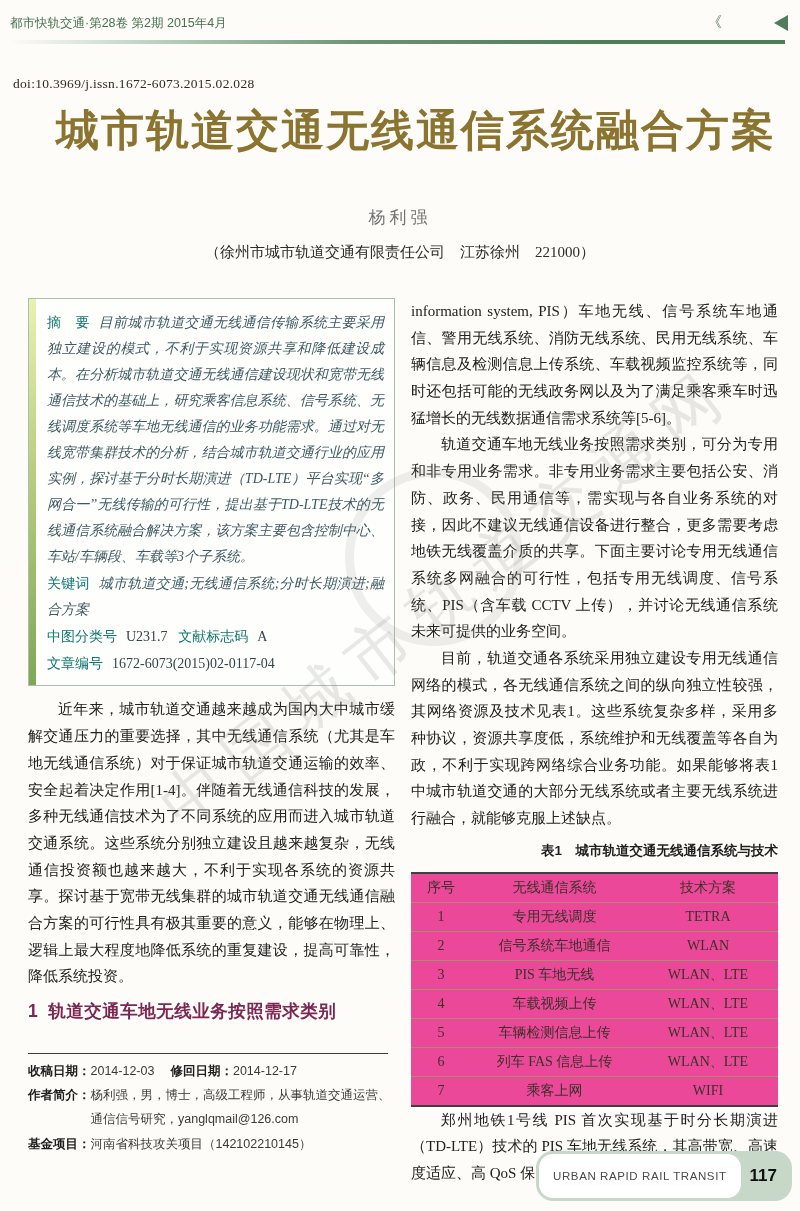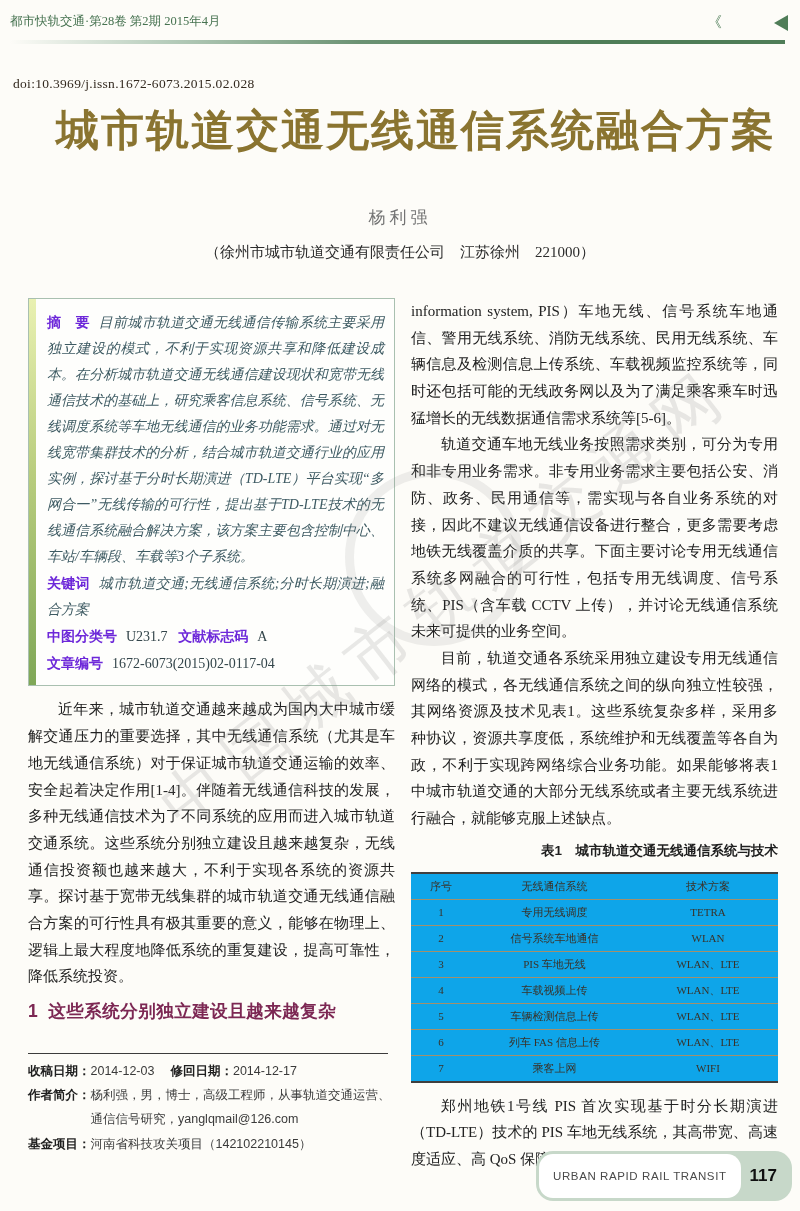--- a/index.html
+++ b/index.html
@@ -5,22 +5,22 @@
   html,body { margin:0; padding:0; }
   .page {
     position:relative; width:800px; height:1211px;
     background:#fdfcf8; overflow:hidden;
     font-family:"Liberation Serif","DejaVu Serif",serif;
     color:#262626;
   }
   
   .masthead {
     position:absolute; top:13px; left:10px; right:12px;
-    display:flex; justify-content:space-between; align-items:flex-start;
-    font-family:Liberation Serif, serif;
+    display:flex; justify-content:space-between; align-items:flex-end;
+    font-family:Liberation Sans, sans-serif;
     font-size:12.5px; color:#467250;
   }
   .masthead-right { display:flex; align-items:center; gap:52px; }
   .guillemet { font-size:15px; color:#4f7d58; cursor:pointer; }
   .tri {
     width:0; height:0; display:inline-block;
     border-top:8px solid transparent; border-bottom:8px solid transparent;
     border-right:14px solid #4f7d58; cursor:pointer;
   }
   .rule-gradient {
@@ -47,21 +47,21 @@
   .abstract-box {
     position:relative; border:1px solid #a9c0b0; background:#fefefc;
     padding:10px 10px 8px 18px; margin-bottom:10px;
   }
   .abstract-stripe {
     position:absolute; left:0; top:0; bottom:0; width:7px;
     background:linear-gradient(180deg,#e9f1b2 0%, #b9cd7e 45%, #7fa757 100%);
   }
   .ab { margin:0; font-size:14px; line-height:1.86; color:#3d5a62; font-style:italic; text-align:justify; }
   .ab-label {
-    font-style:normal; font-weight:bold; color:#6d28d9;
+    font-style:normal; font-weight:normal; color:#0f766e;
     font-family:"Liberation Sans","DejaVu Sans",sans-serif; margin-right:9px;
   }
   .ab-val { font-style:normal; color:#33454a; }
 
   .section-heading {
     margin:9px 0 5px; font-family:"Liberation Sans","DejaVu Sans",sans-serif;
     font-size:17.5px; font-weight:bold; color:#7c2753; letter-spacing:0.5px;
   }
   .section-num { margin-right:10px; }
 
@@ -76,23 +76,23 @@
   .fn-bio { display:flex; }
   .fn-bio .fn-label { flex:none; }
   .fn-bio .fn-text { flex:1; }
 
   
   .table-caption {
     margin:10px 0 12px; text-align:right; font-weight:bold; font-size:13.5px;
     font-family:"Liberation Sans","DejaVu Sans",sans-serif; color:#1f1f1f;
   }
   table.wireless {
-    width:100%; border-collapse:collapse; background:#0ea5e9;
+    width:100%; border-collapse:collapse; background:#ec4899;
     border-top:2px solid #3f3f3f; border-bottom:2px solid #3f3f3f;
-    font-size:11px; color:#3a3228; margin-bottom:10px;
+    font-size:14px; color:#3a3228; 
   }
   table.wireless th, table.wireless td {
     border-bottom:1px solid #a3906c; padding:5px 4px; text-align:center; font-weight:normal;
   }
   table.wireless tr:last-child td { border-bottom:none; }
   table.wireless .c-idx { width:52px; }
   table.wireless .c-tech { width:132px; }
 
   
   .watermark {
@@ -149,21 +149,21 @@
       <div class="abstract-box">
         <div class="abstract-stripe"></div>
         <p class="ab"><b class="ab-label">摘　要</b><span>目前城市轨道交通无线通信传输系统主要采用独立建设的模式，不利于实现资源共享和降低建设成本。在分析城市轨道交通无线通信建设现状和宽带无线通信技术的基础上，研究乘客信息系统、信号系统、无线调度系统等车地无线通信的业务功能需求。通过对无线宽带集群技术的分析，结合城市轨道交通行业的应用实例，探讨基于分时长期演进（TD-LTE）平台实现“多网合一”无线传输的可行性，提出基于TD-LTE技术的无线通信系统融合解决方案，该方案主要包含控制中心、车站/车辆段、车载等3个子系统。</span></p>
         <p class="ab"><b class="ab-label">关键词</b><span>城市轨道交通;无线通信系统;分时长期演进;融合方案</span></p>
         <p class="ab"><b class="ab-label">中图分类号</b><span class="ab-val">U231.7</span>&nbsp;&nbsp;&nbsp;<b class="ab-label">文献标志码</b><span class="ab-val">A</span></p>
         <p class="ab"><b class="ab-label">文章编号</b><span class="ab-val">1672-6073(2015)02-0117-04</span></p>
       </div>
 
       <p class="body-para indent">近年来，城市轨道交通越来越成为国内大中城市缓解交通压力的重要选择，其中无线通信系统（尤其是车地无线通信系统）对于保证城市轨道交通运输的效率、安全起着决定作用[1-4]。伴随着无线通信科技的发展，多种无线通信技术为了不同系统的应用而进入城市轨道交通系统。这些系统分别独立建设且越来越复杂，无线通信投资额也越来越大，不利于实现各系统的资源共享。探讨基于宽带无线集群的城市轨道交通无线通信融合方案的可行性具有极其重要的意义，能够在物理上、逻辑上最大程度地降低系统的重复建设，提高可靠性，降低系统投资。</p>
 
-      <h2 class="section-heading"><span class="section-num">1</span><span>这些系统分别独立建设且越来越复杂</span></h2>
+      <h2 class="section-heading"><span class="section-num">1</span><span>轨道交通车地无线业务按照需求类别</span></h2>
 
 
       <div class="footnotes">
         <div class="fn-rule"></div>
         <div class="fn-row">
           <span class="fn-label">收稿日期：</span><span>2014-12-03</span><span class="fn-label fn-gap">修回日期：</span><span>2014-12-17</span>
         </div>
         <div class="fn-bio">
           <span class="fn-label">作者简介：</span>
             <span class="fn-text">杨利强，男，博士，高级工程师，从事轨道交通运营、通信信号研究，yanglqmail@126.com</span>

